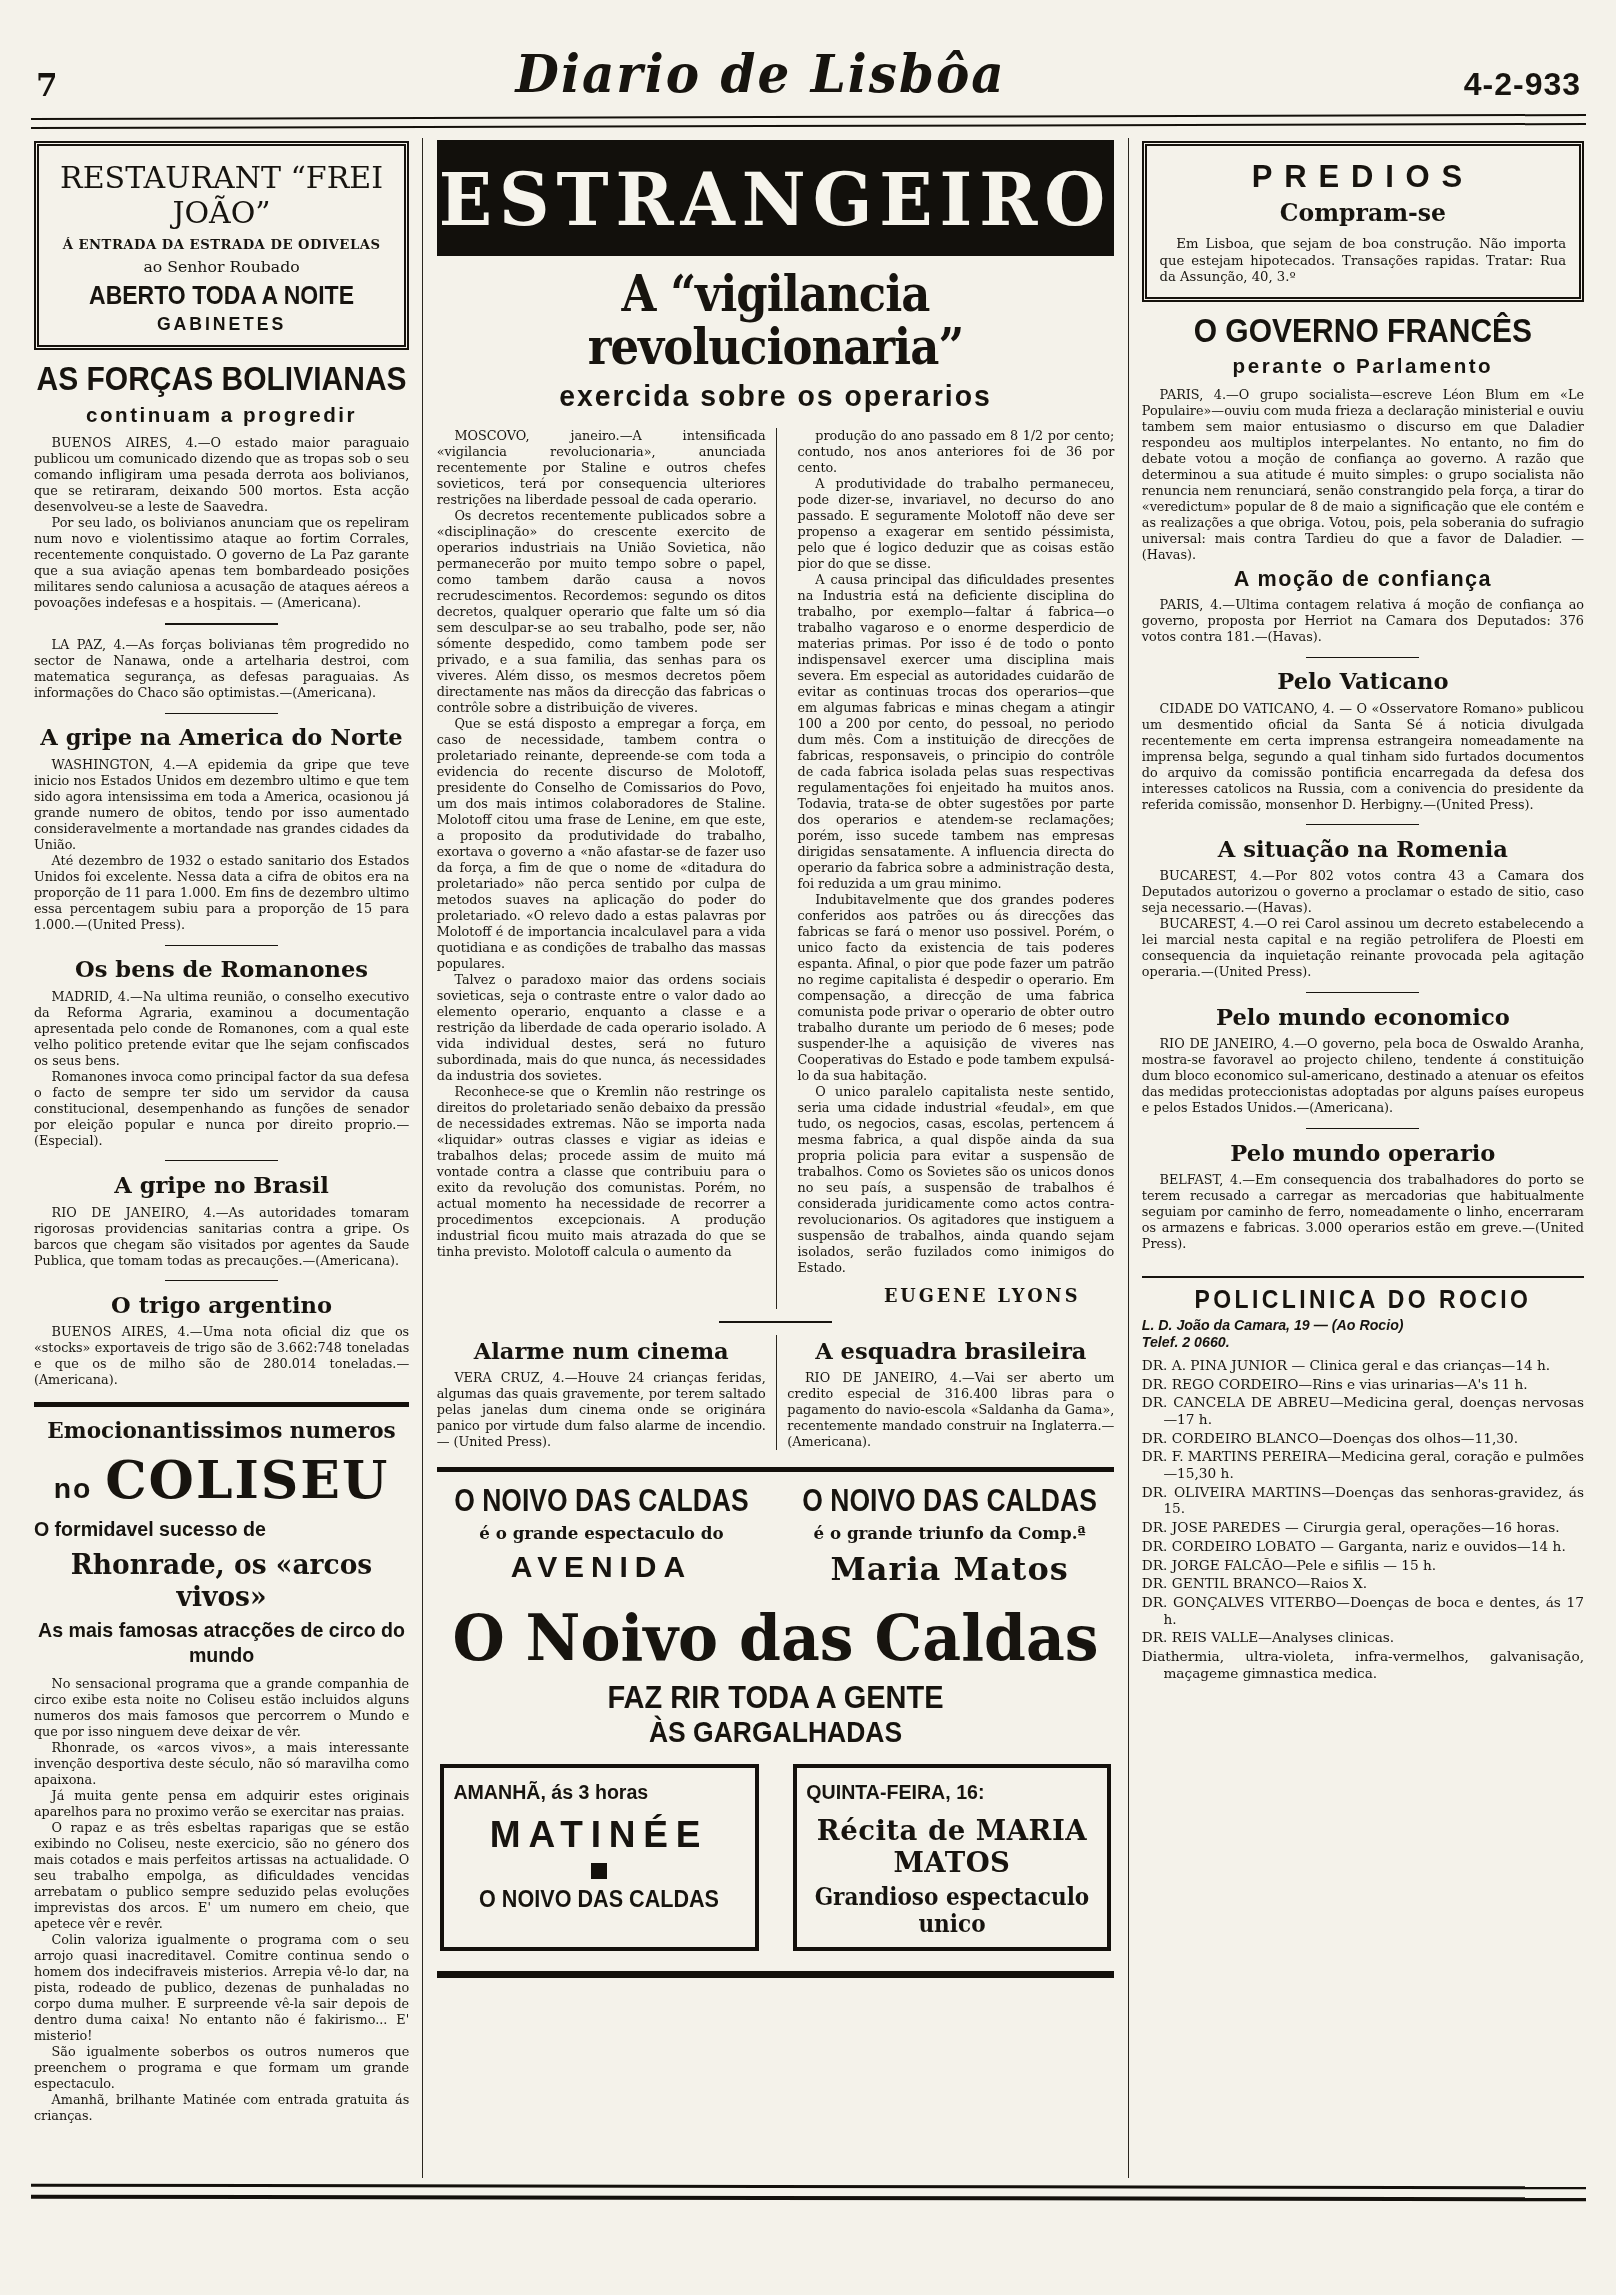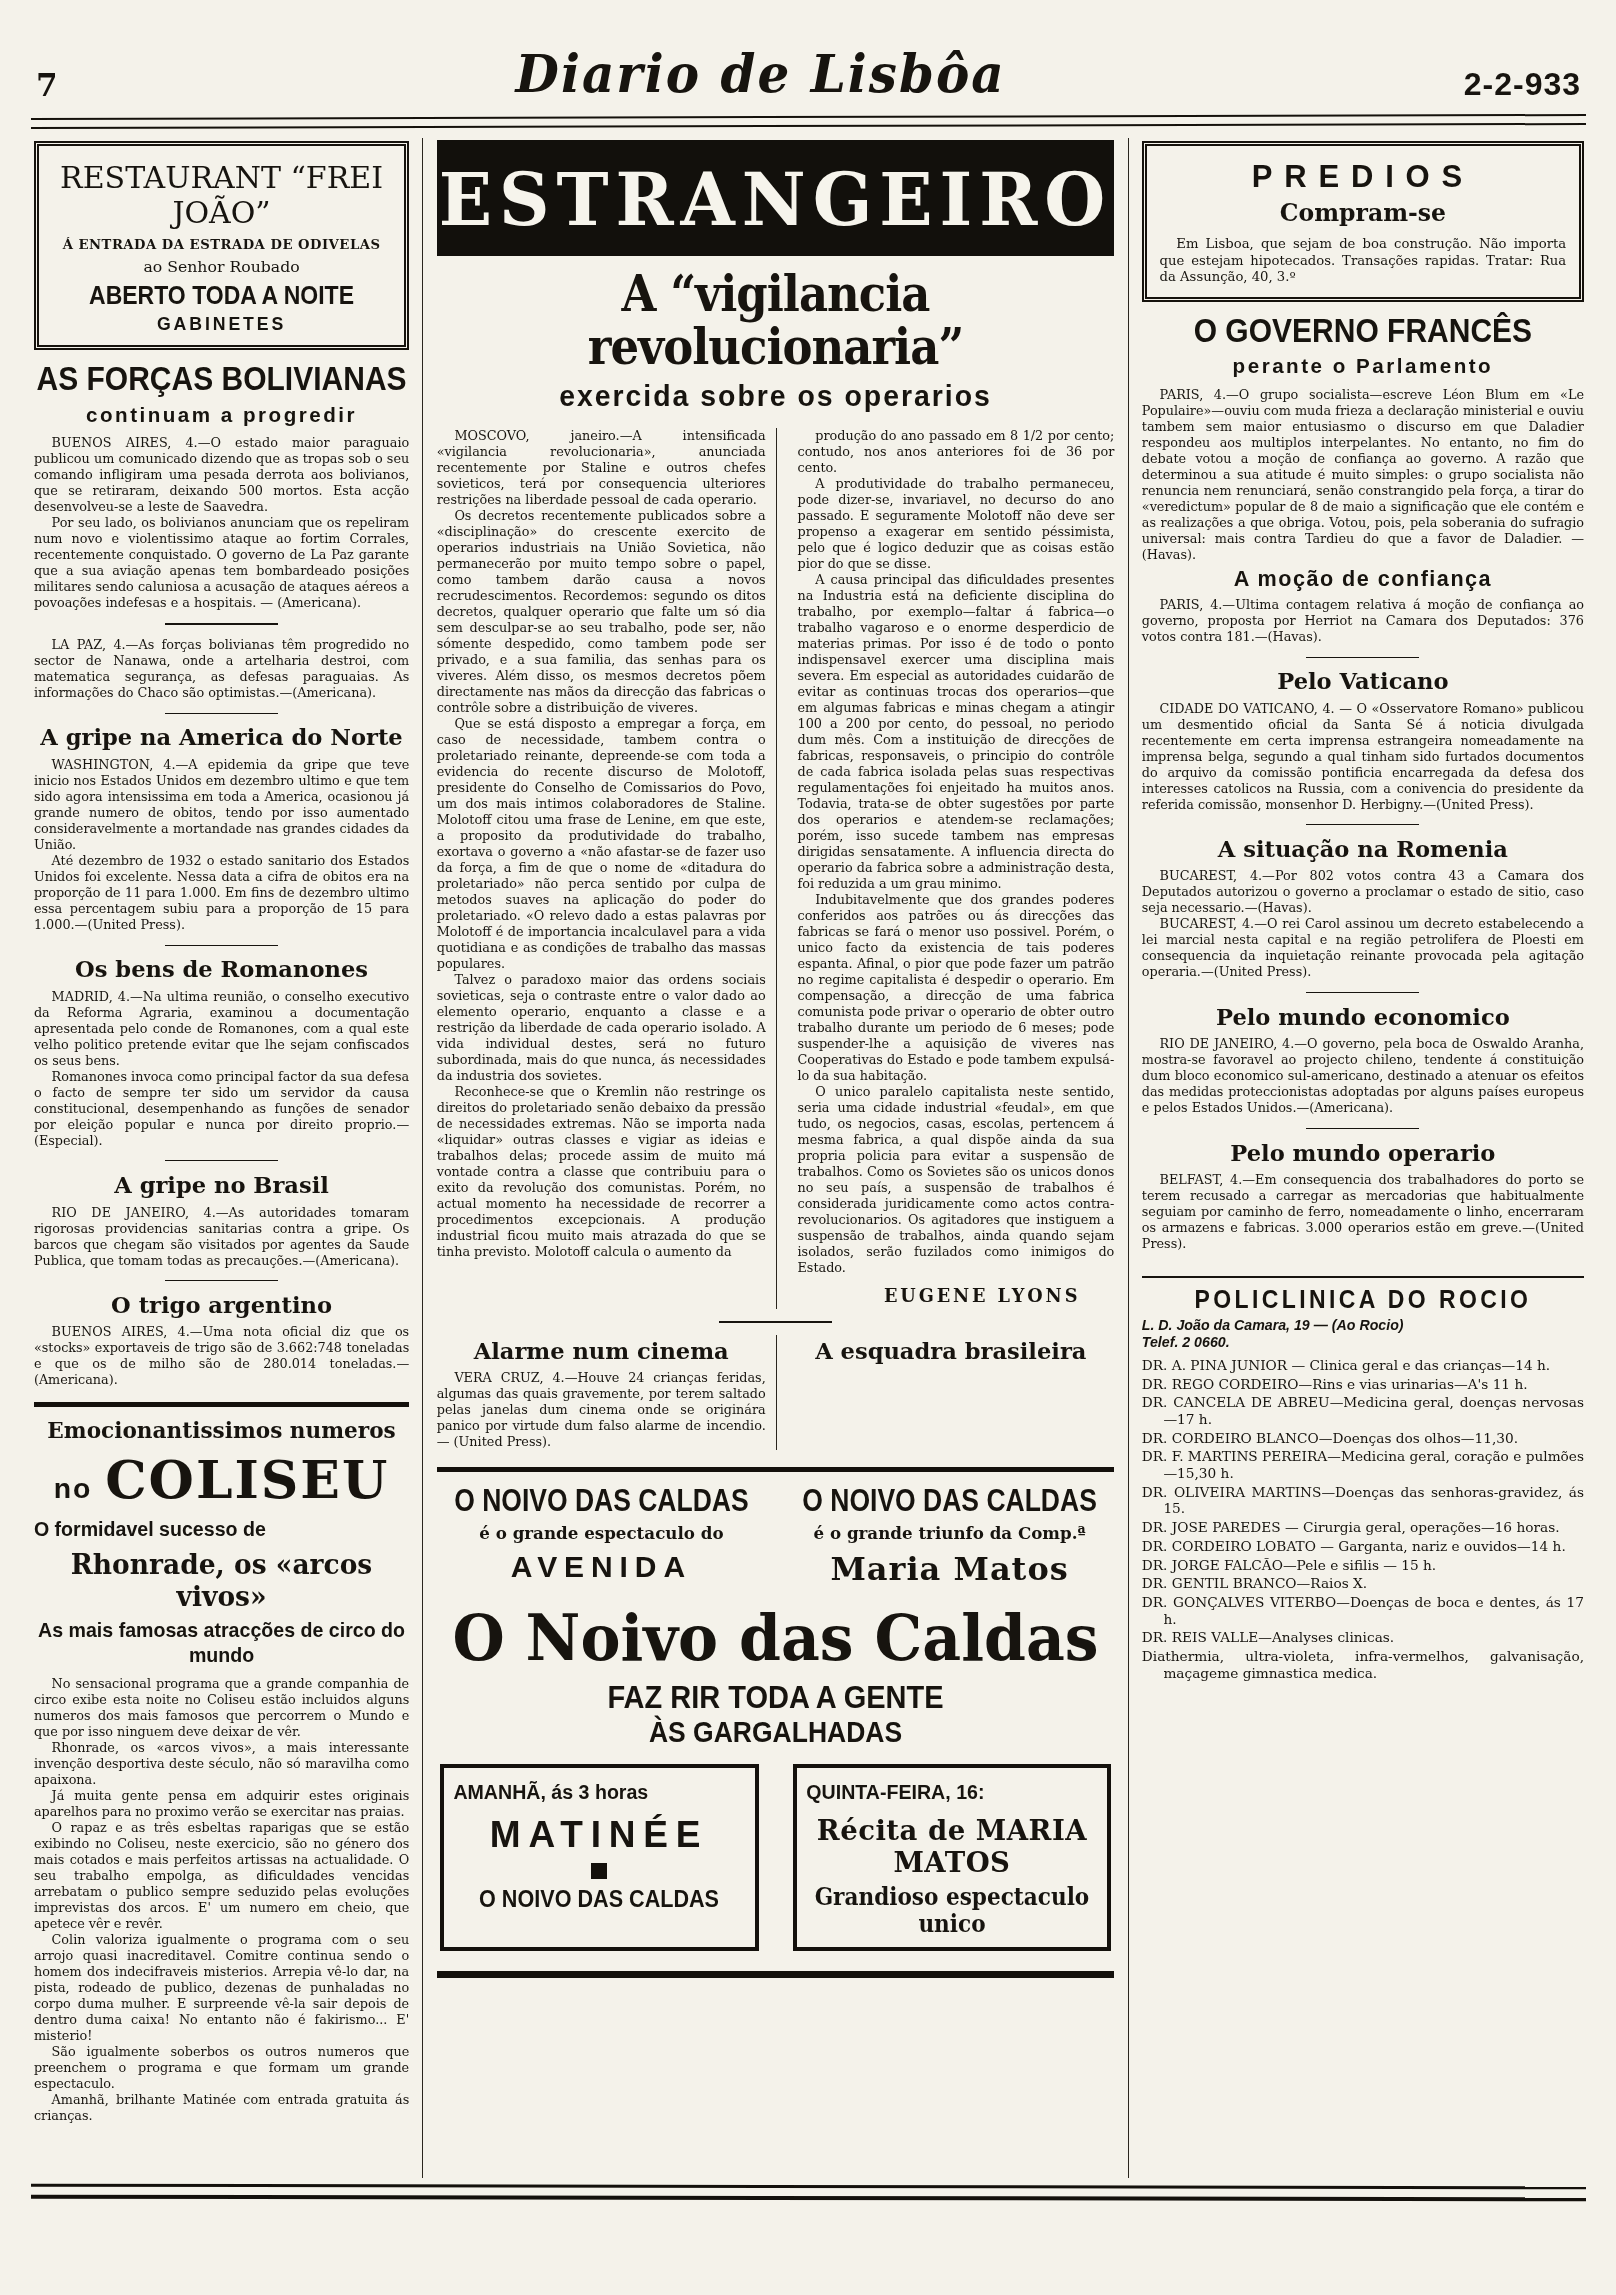--- a/index.html
+++ b/index.html
@@ -105,21 +105,21 @@
   .bottom-rule{height:7.8px;border-top:3.4px solid #14110c;border-bottom:4.4px solid #14110c;margin:6.9px 0 0;transform:rotate(0.1deg);}
 </style>
 </head>
 <body>
 
 <div class="page">
 
   <header class="masthead-row">
     <span class="page-num">7</span>
     <h1 class="masthead">Diario de Lisbôa</h1>
-    <span class="edition-date">2-2-933</span>
+    <span class="edition-date">4-2-933</span>
   </header>
 
   <div class="top-rule"></div>
 
   <main class="content">
 
     <section class="col col-left">
 
       <div class="boxad">
         <p class="rest-title">RESTAURANT “FREI JOÃO”</p>
@@ -236,20 +236,23 @@
 
       <div class="sub-articles">
         <article class="sub-art">
           <h2 class="art-title">Alarme num cinema</h2>
           <div class="paras">
               <p class="para">VERA CRUZ, 4.—Houve 24 crianças feridas, algumas das quais gravemente, por terem saltado pelas janelas dum cinema onde se originára panico por virtude dum falso alarme de incendio. — (United Press).</p>
             </div>
         </article>
         <article class="sub-art second">
           <h2 class="art-title">A esquadra brasileira</h2>
+          <div class="paras">
+              <p class="para">RIO DE JANEIRO, 4.—Vai ser aberto um credito especial de 316.400 libras para o pagamento do navio-escola «Saldanha da Gama», recentemente mandado construir na Inglaterra.—(Americana).</p>
+            </div>
         </article>
       </div>
 
       <div class="theater">
         <div class="th-heads">
           <div>
             <p class="th-head">O NOIVO DAS CALDAS</p>
             <p class="th-sub">é o grande espectaculo do</p>
             <p class="th-venue-l">AVENIDA</p>
           </div>

